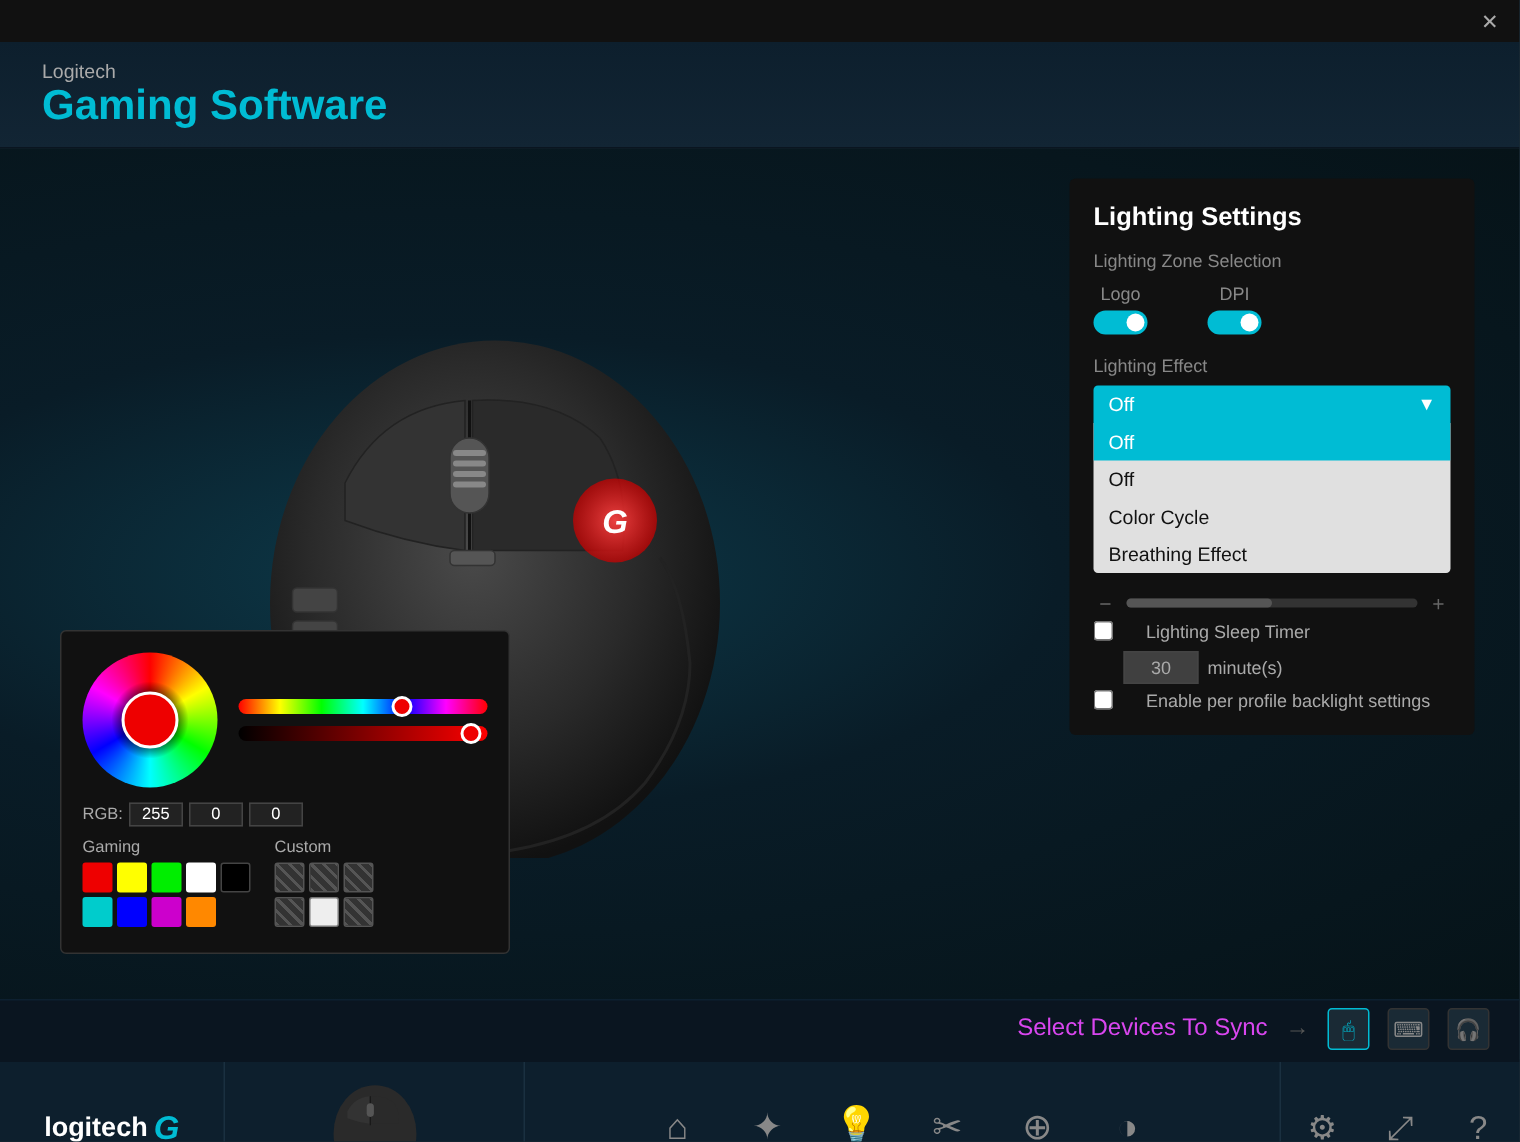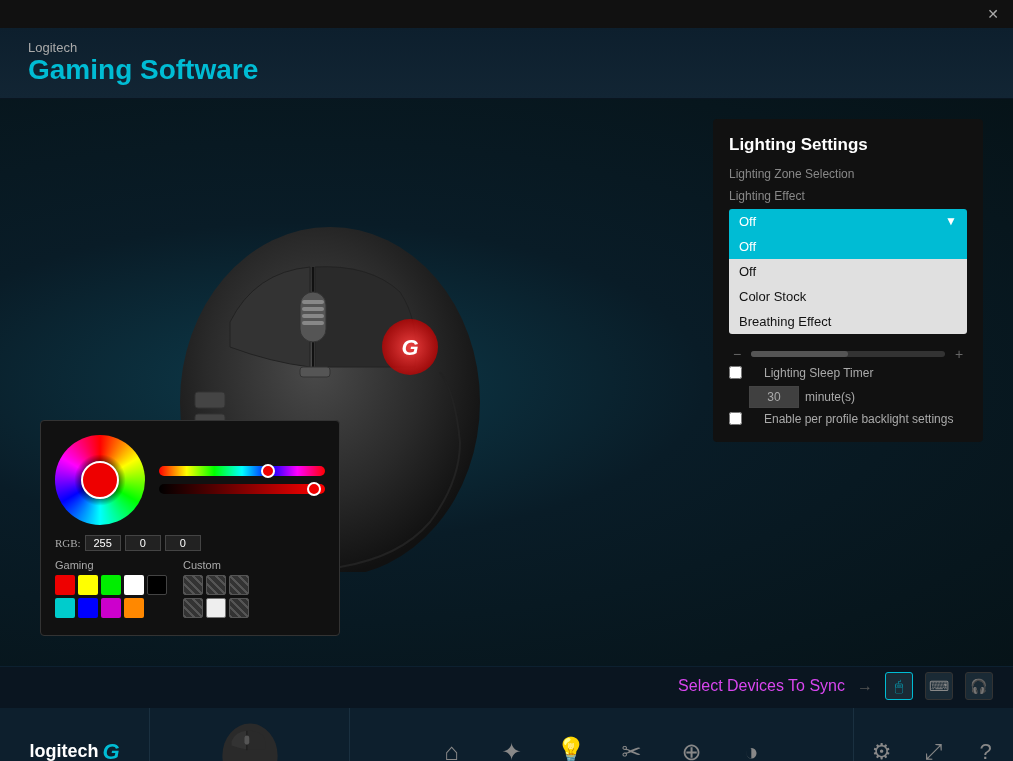--- a/index.html
+++ b/index.html
@@ -170,21 +170,20 @@
 
     .rgb-row {
       display: flex;
       align-items: center;
       gap: 4px;
       margin-bottom: 8px;
     }
     .rgb-label {
       color: #aaa;
       font-size: 11px;
-      font-family: Liberation Serif, serif;
     }
     .rgb-input {
       width: 36px;
       background: #222;
       border: 1px solid #444;
       color: #fff;
       font-size: 11px;
       padding: 1px 3px;
       text-align: center;
     }
@@ -637,32 +636,42 @@
         </div>
       </div>
     </div>
   </div>
 
   <div class="lighting-panel">
     <h2>Lighting Settings</h2>
 
     <div class="section-label">Lighting Zone Selection</div>
 
+    <div class="zone-row">
+      <div class="zone-item">
+        <span>Logo</span>
+        <div class="toggle"></div>
+      </div>
+      <div class="zone-item">
+        <span>DPI</span>
+        <div class="toggle"></div>
+      </div>
+    </div>
 
     <div class="effect-label">Lighting Effect</div>
 
     <div class="dropdown-container">
       <div class="dropdown-selected">
         <span>Off</span>
         <span class="dropdown-arrow">▼</span>
       </div>
       <div class="dropdown-options">
         <div class="dropdown-option highlighted">Off</div>
         <div class="dropdown-option">Off</div>
-        <div class="dropdown-option">Color Stock</div>
+        <div class="dropdown-option">Color Cycle</div>
         <div class="dropdown-option">Breathing Effect</div>
       </div>
     </div>
 
     <div class="param-row">
       <div class="param-slider-row">
         <span class="param-btn">−</span>
         <div class="param-track">
           <div class="param-fill"></div>
         </div>

